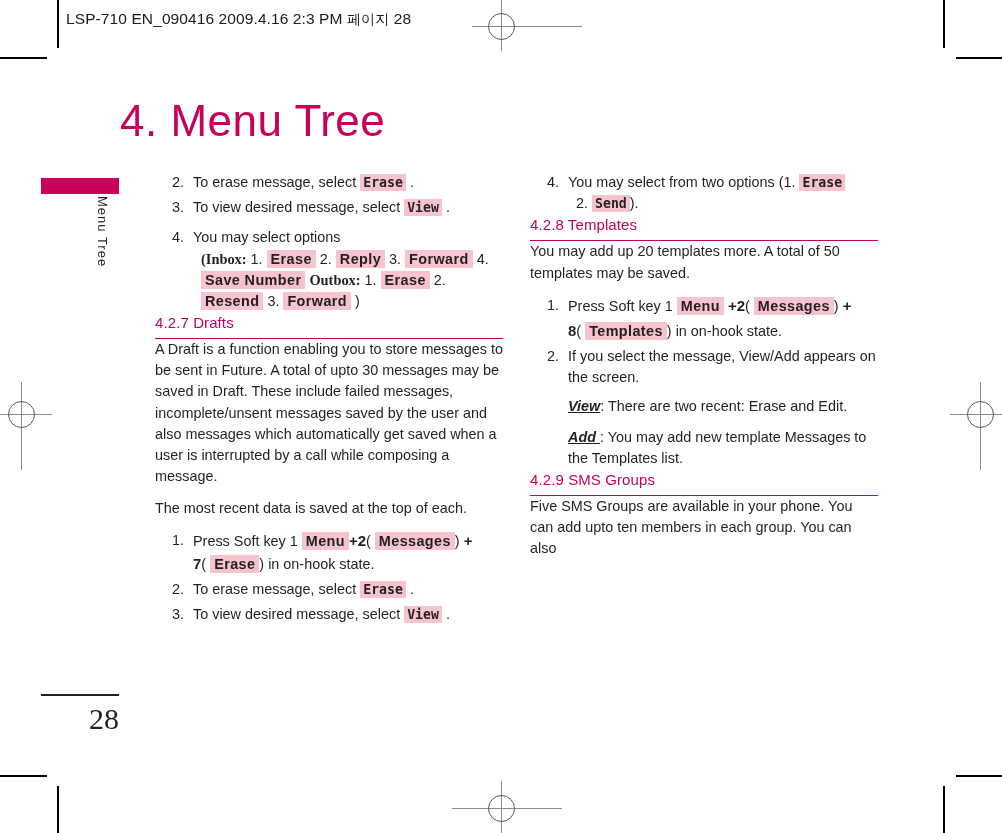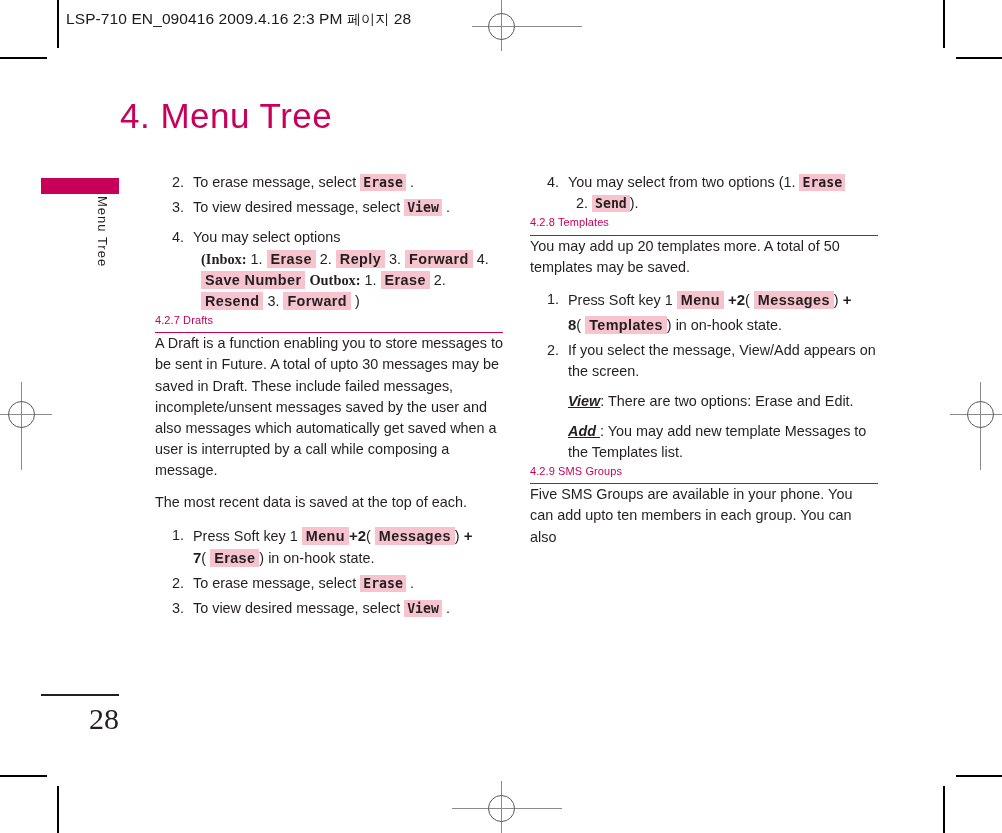--- a/index.html
+++ b/index.html
@@ -54,21 +54,21 @@
   .slug .kr {
     font-family: "DejaVu Sans", sans-serif;
     font-size: 14px;
   }
 
   
   .chapter-title {
     position: absolute;
     left: 120px;
     top: 96px;
-    font-size: 35px;
+    font-size: 44px;
     color: #c8005a;
     letter-spacing: 0.5px;
     white-space: nowrap;
   }
 
   
   .tab-bar {
     position: absolute;
     left: 41px;
     top: 178px;
@@ -115,21 +115,21 @@
     width: 348px;
     font-size: 14.4px;
     line-height: 1.47;
   }
   .col-left  { left: 155px; }
   .col-right { left: 530px; }
 
   h2.section {
     margin: 0;
     padding: 0 0 4px 0;
-    font-size: 11px;
+    font-size: 15px;
     font-weight: normal;
     color: #c8005a;
     border-bottom: 1.6px solid #c8005a;
     letter-spacing: 0.1px;
   }
   .sec-gap-before { margin-top: 32px; }
   .sec-gap-after  { margin-top: 13px; }
 
   p.body {
     margin: 0 0 11px 0;
@@ -328,21 +328,21 @@
         <span>in on-hook state.</span>
       </span>
     </li>
     <li style="margin-bottom:8px;">
       <span class="num">2.</span>
       <span>If you select the message, View/Add appears on the screen.</span>
     </li>
   </ol>
 
   <p class="body" style="margin-left:38px; margin-bottom:9px;">
-    <span class="ital-ul">View</span><span>: There are two options: Erase and Edit.</span>
+    <span class="ital-ul">View</span><span>: There are two recent: Erase and Edit.</span>
   </p>
   <p class="body" style="margin-left:38px; margin-bottom:0;">
     <span class="ital-ul">Add </span><span>: You may add new template Messages to the Templates list.</span>
   </p>
 
   <h2 class="section sec-gap-before">4.2.9 SMS Groups</h2>
   <p class="body sec-gap-after">Five SMS Groups are available in your phone. You can add upto ten members in each group. You can also</p>
 </div>
 
 </body></html>

